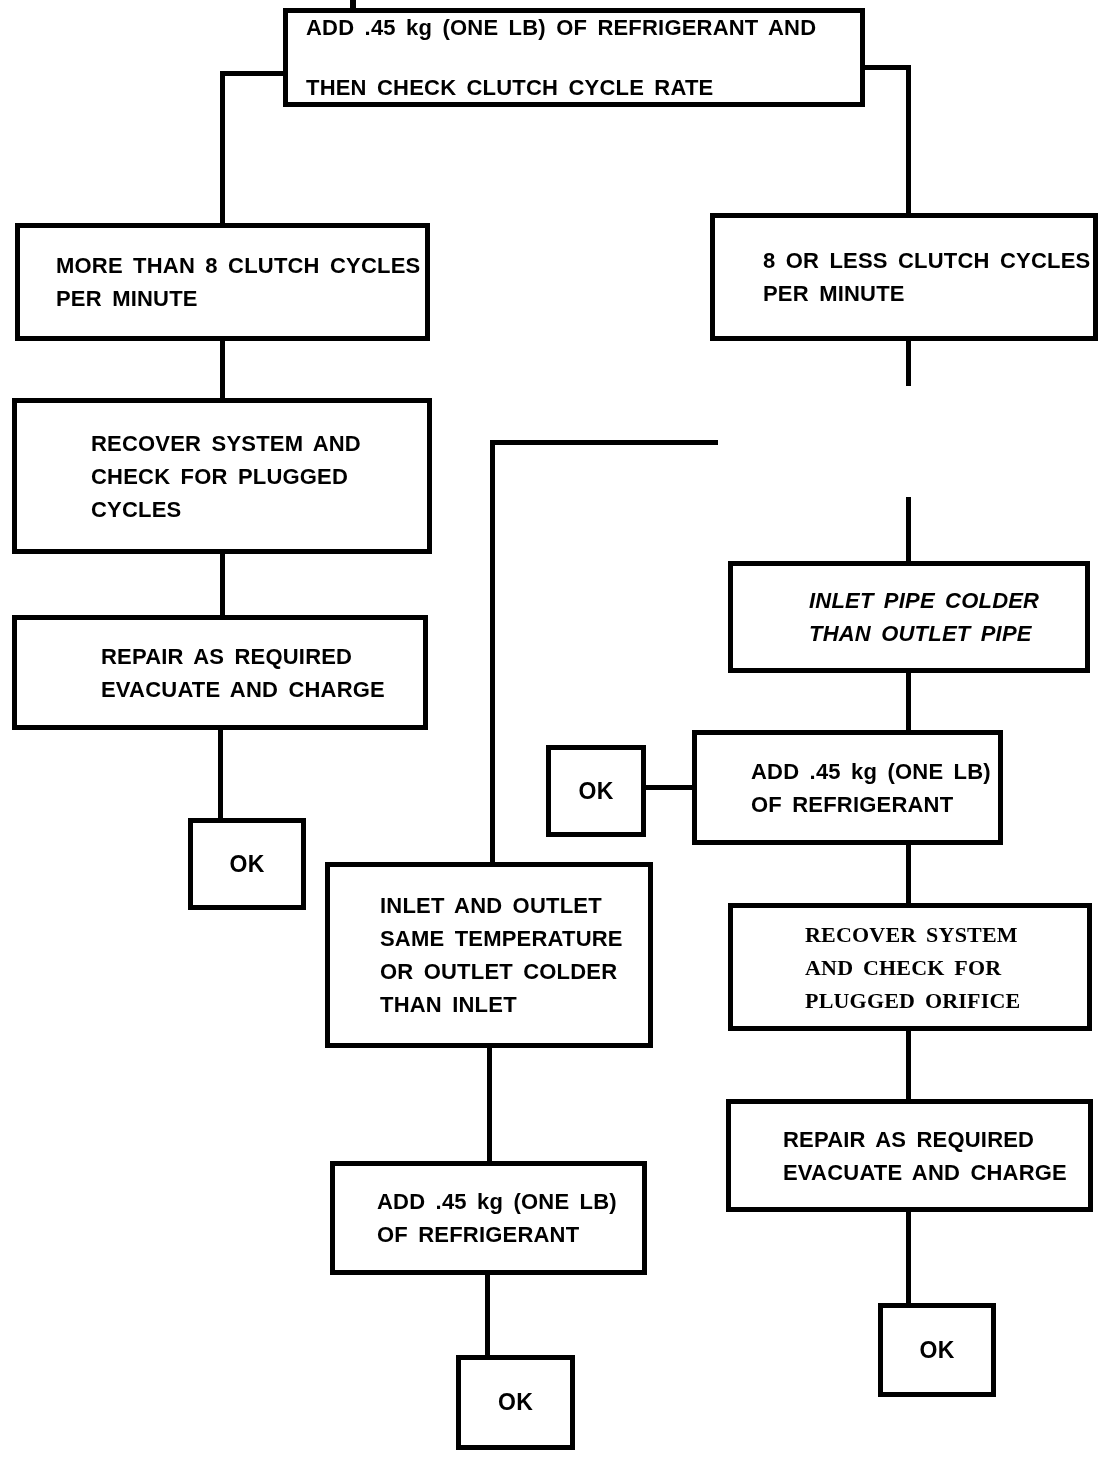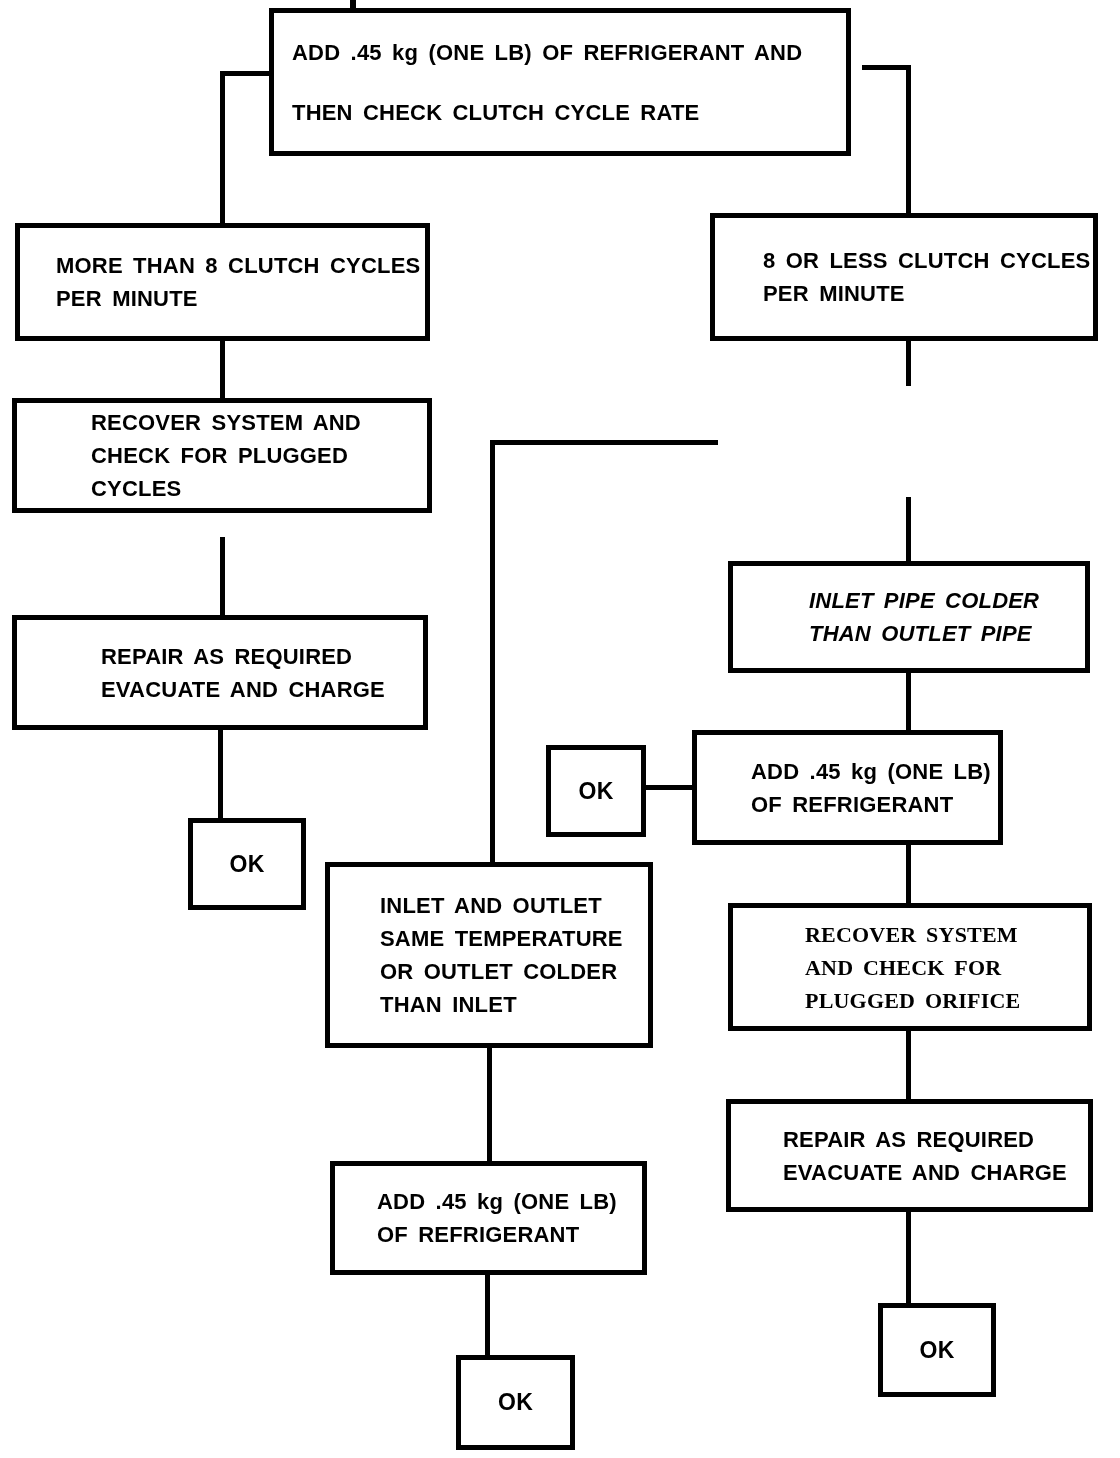--- a/index.html
+++ b/index.html
@@ -22,23 +22,23 @@
     font-size:22px;
     line-height:33px;
     letter-spacing:0.2px;
     word-spacing:4px;
     color:#000;
     white-space:nowrap;
   }
   .node.ok{align-items:center;padding:0;font-size:23px;margin-left:28px;}
   .conn{position:absolute;background:#000;}
   
-  #n-start        {left:269px; top:8px;    width:582px; height:148px; padding-left:18px;gap:27px;}
+  #n-start        {left:283px; top:8px;    width:582px; height:99px; padding-left:18px;gap:27px;}
   #n-left-cycles  {left:15px;  top:223px;  width:415px; height:118px; padding-left:36px;}
-  #n-left-recover {left:12px;  top:398px;  width:420px; height:115px; padding-left:74px;}
+  #n-left-recover {left:12px;  top:398px;  width:420px; height:156px; padding-left:74px;}
   #n-left-repair  {left:12px;  top:615px;  width:416px; height:115px; padding-left:84px;}
   #n-left-ok      {left:160px; top:818px;  width:118px; height:92px;}
   #n-right-cycles {left:710px; top:213px;  width:388px; height:128px; padding-left:48px;}
   #n-feel-pipes   {left:718px; top:386px;  width:370px; height:111px; padding-left:50px;}
   #n-inlet-colder {left:728px; top:561px;  width:362px; height:112px; padding-left:76px;font-style:italic;}
   #n-mid-ok       {left:518px; top:745px;  width:100px; height:92px;}
   #n-right-add    {left:692px; top:730px;  width:311px; height:115px; padding-left:54px;}
   #n-right-recover{left:728px; top:903px;  width:364px; height:128px; padding-left:72px;font-family:Liberation Serif, serif;}
   #n-right-repair {left:726px; top:1099px; width:367px; height:113px; padding-left:52px;}
   #n-right-ok     {left:850px; top:1303px; width:118px; height:94px;}

